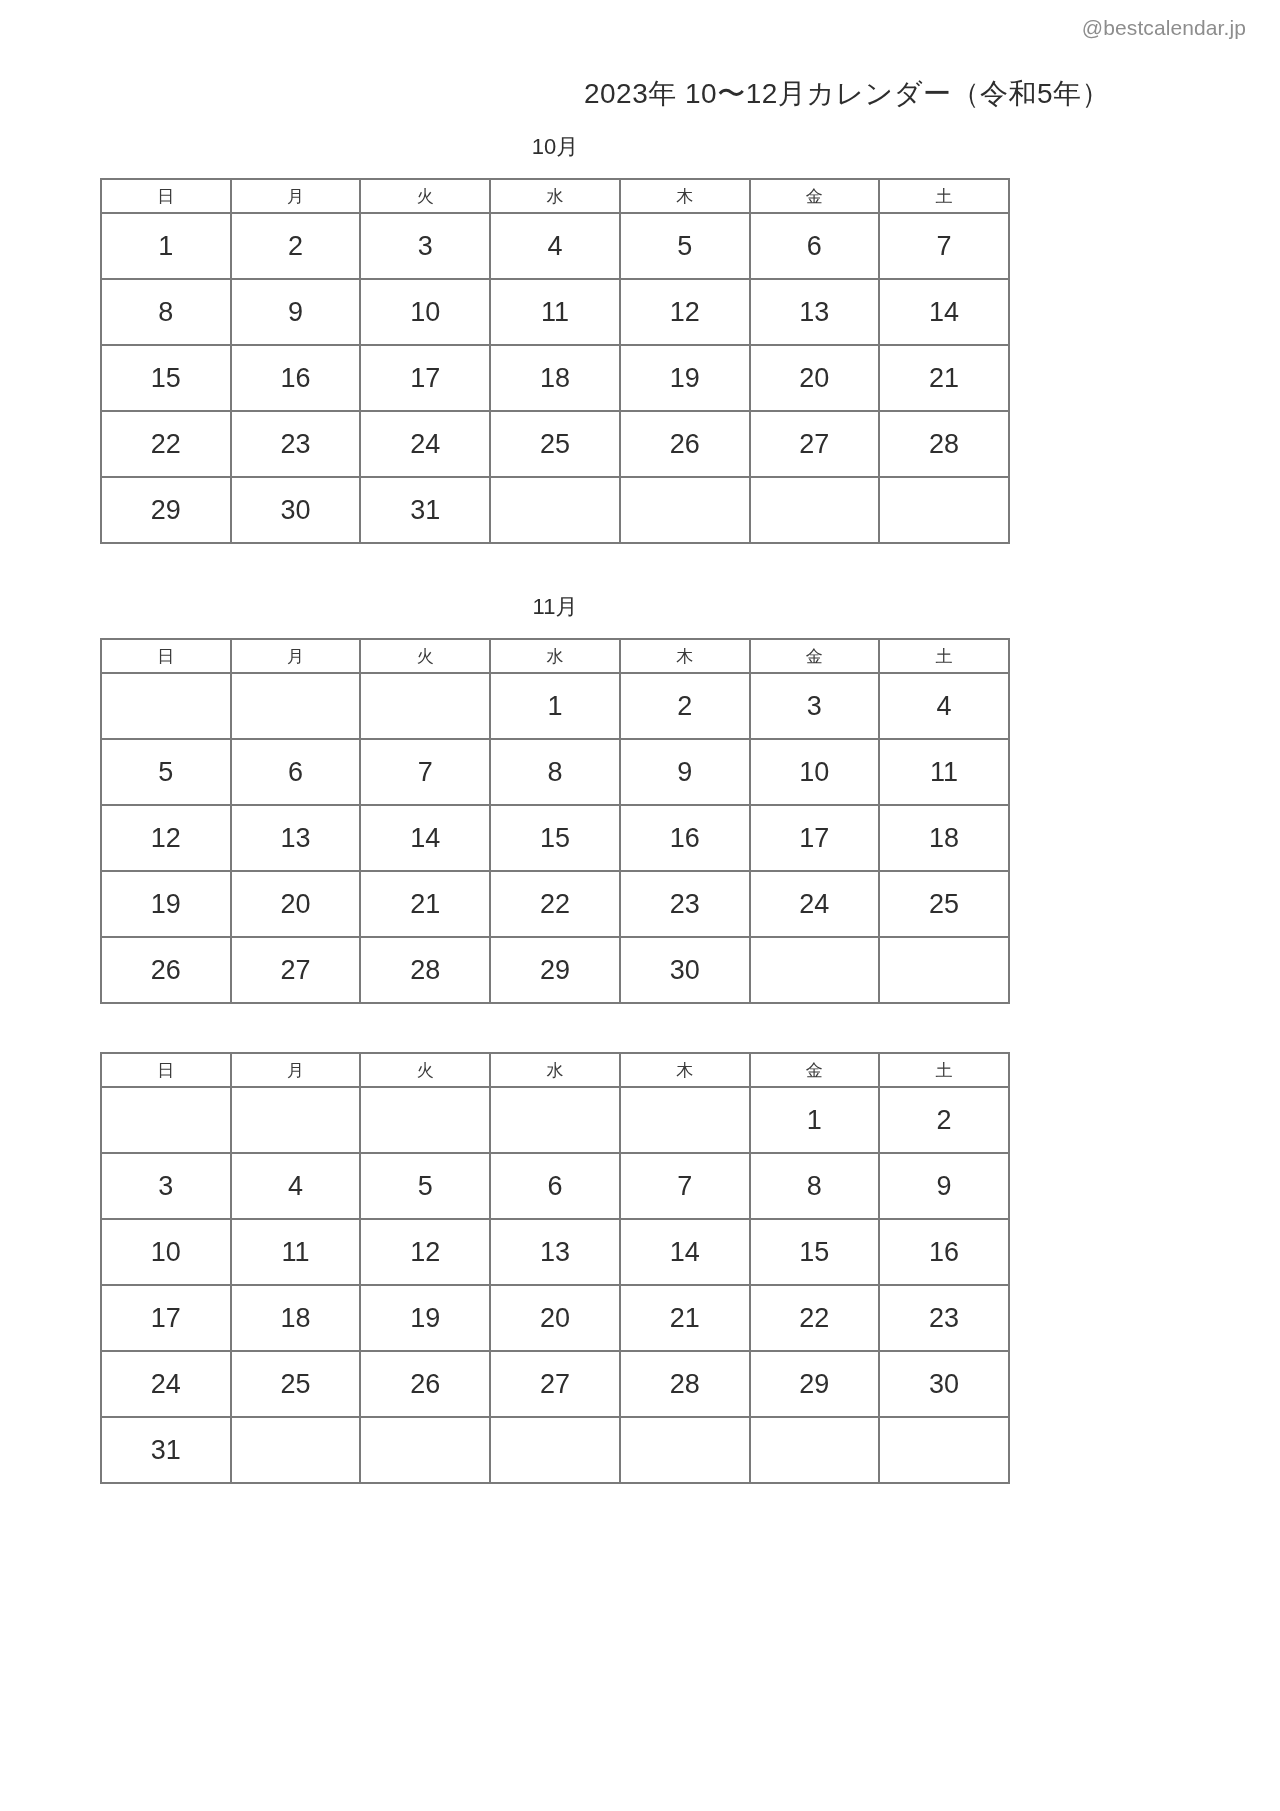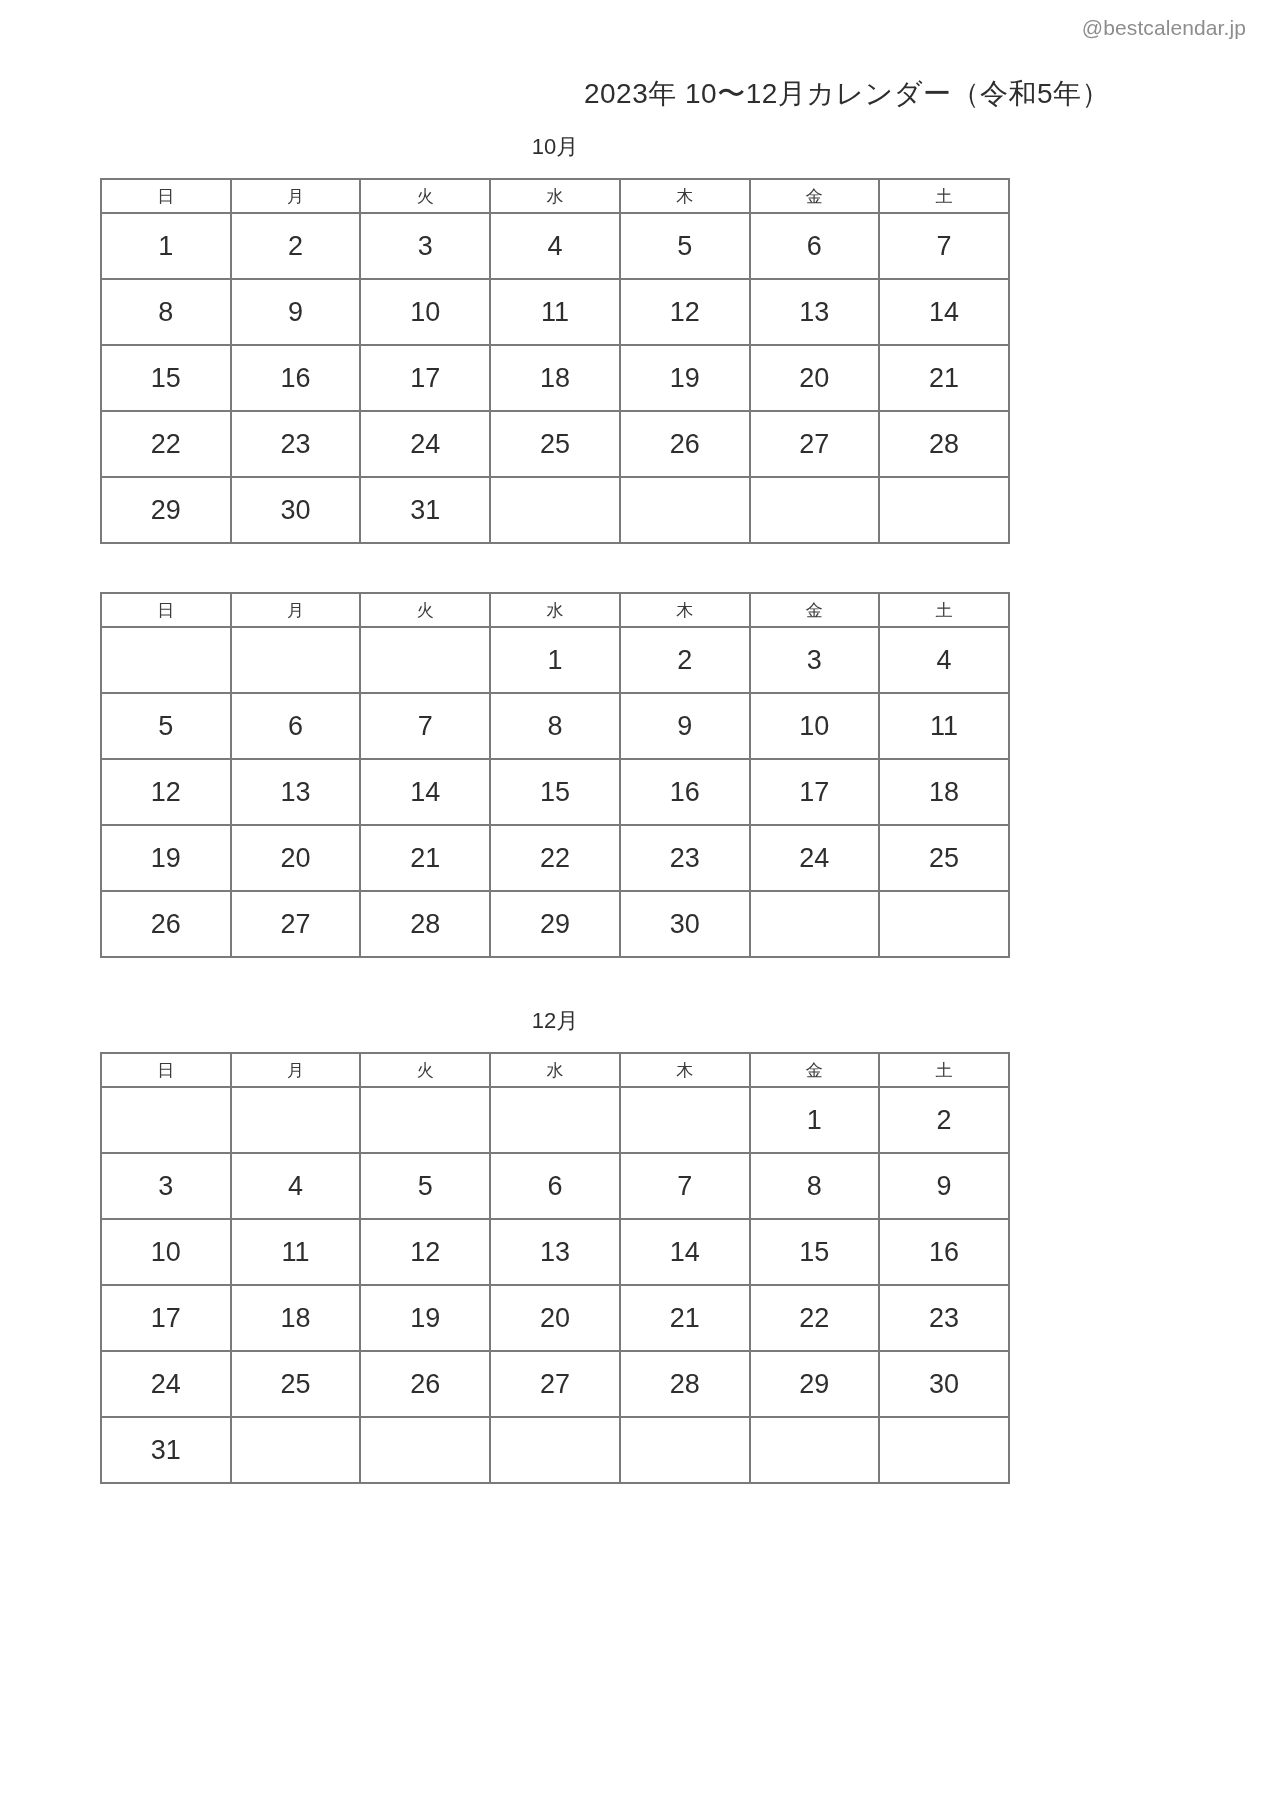--- a/index.html
+++ b/index.html
@@ -158,20 +158,21 @@
               <td class="wd">31</td>
               <td class="empty"></td>
               <td class="empty"></td>
               <td class="empty"></td>
               <td class="empty"></td>
             </tr>
           </tbody>
         </table>
       </div>
       <div class="month-block">
+        <div class="month-label">11月</div>
         <table class="cal">
           <thead>
             <tr>
               <th class="sun">日</th>
               <th class="wd">月</th>
               <th class="wd">火</th>
               <th class="wd">水</th>
               <th class="wd">木</th>
               <th class="wd">金</th>
               <th class="sat">土</th>
@@ -220,21 +221,20 @@
               <td class="wd">28</td>
               <td class="wd">29</td>
               <td class="wd">30</td>
               <td class="empty"></td>
               <td class="empty"></td>
             </tr>
           </tbody>
         </table>
       </div>
       <div class="month-block">
-        <div class="month-label">12月</div>
         <table class="cal">
           <thead>
             <tr>
               <th class="sun">日</th>
               <th class="wd">月</th>
               <th class="wd">火</th>
               <th class="wd">水</th>
               <th class="wd">木</th>
               <th class="wd">金</th>
               <th class="sat">土</th>

